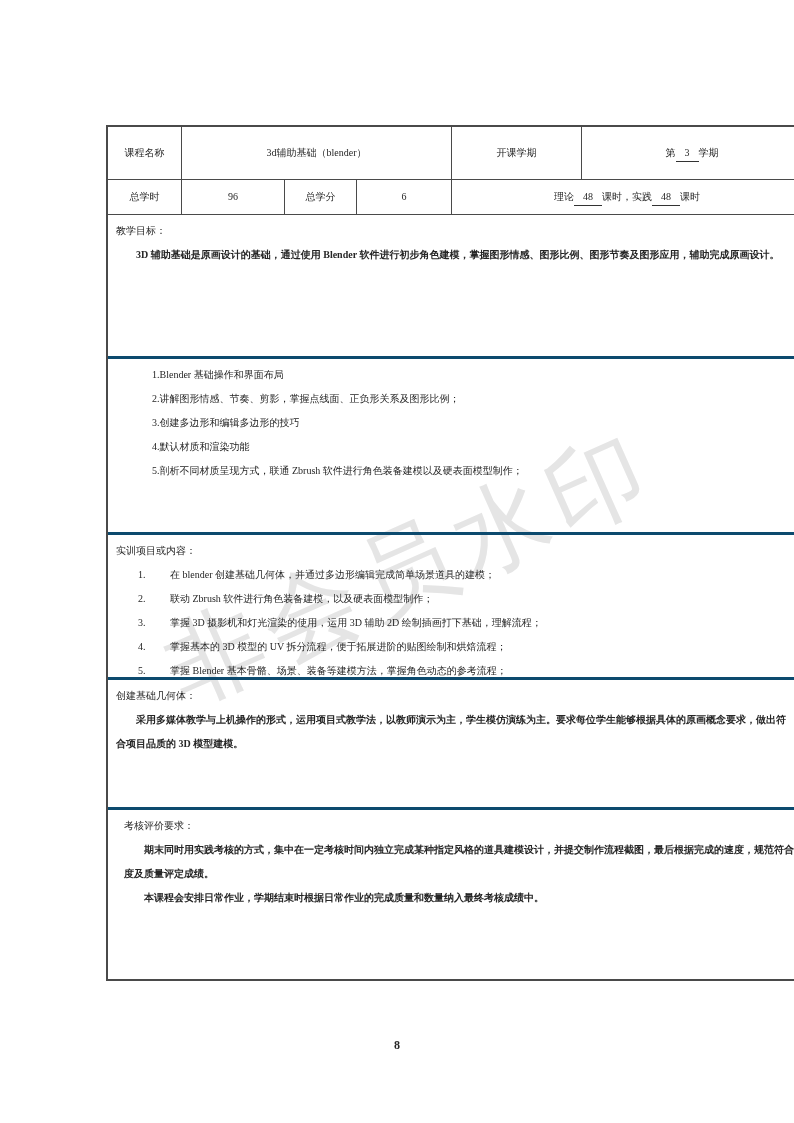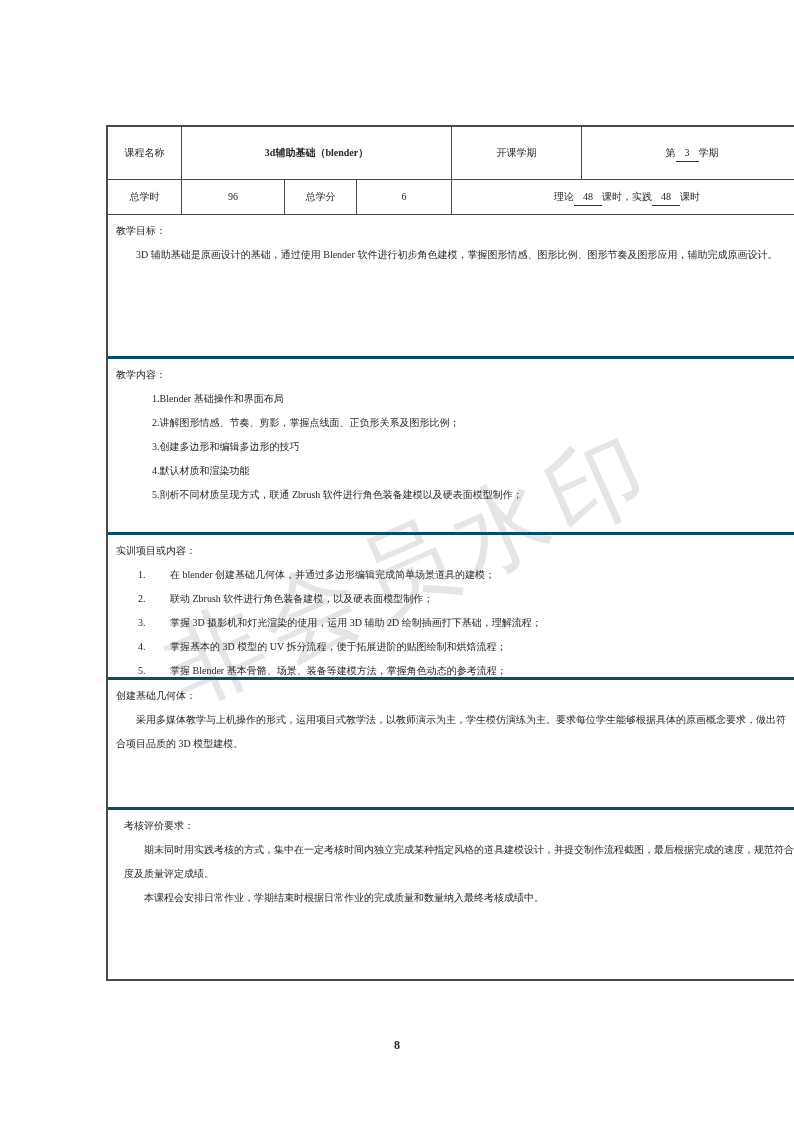--- a/index.html
+++ b/index.html
@@ -48,21 +48,21 @@
     display: flex;
     align-items: center;
     justify-content: center;
     text-align: center;
     padding: 2px 4px;
   }
   .cell:last-child { border-right: none; }
   .row1 { height: 53px; }
   .row2 { height: 35px; }
   .w-label  { width: 74px;  flex: none; }
-  .w-course { width: 270px; flex: none; font-weight: bold; }
+  .w-course { width: 270px; flex: none; }
   .w-sem    { width: 130px; flex: none; }
   .w-semval { flex: 1; }
   .w-hoursv { width: 103px; flex: none; }
   .w-credl  { width: 72px;  flex: none; }
   .w-credv  { width: 95px;  flex: none; }
   .w-detail { flex: 1; }
   .uline {
     display: inline-block;
     min-width: 14px;
     border-bottom: 1px solid #333;
@@ -74,21 +74,21 @@
     padding: 4px 8px 6px 8px;
     border-bottom: 3px solid #0c4a6e;
   }
   .block:last-child { border-bottom: none; }
   .b-objectives { height: 144px; }
   .b-content    { height: 176px; }
   .b-practice   { height: 145px; }
   .b-methods    { height: 130px; }
   .b-assessment { height: 169px; padding-left: 16px; }
   .block-title { display: block; }
-  .indent-para { text-indent: 2em; }
+  .indent-para { text-indent: 2em; font-weight: bold; }
   .content-list { margin-left: 36px; }
   .practice-list { margin-left: 22px; }
   .practice-item { display: flex; }
   .practice-num { width: 32px; flex: none; }
   .practice-text { flex: 1; }
   .page-number {
     position: absolute;
     left: 0; right: 0;
     top: 1038px;
     text-align: center;
@@ -131,21 +131,20 @@
           <span>课时</span>
       </div>
     </div>
 
     <div class="block b-objectives">
       <span class="block-title">教学目标：</span>
       <p class="indent-para">3D 辅助基础是原画设计的基础，通过使用 Blender 软件进行初步角色建模，掌握图形情感、图形比例、图形节奏及图形应用，辅助完成原画设计。</p>
     </div>
 
     <div class="block b-content">
-      <span class="block-title">教学内容：</span>
       <div class="content-list">
         <div>1.Blender 基础操作和界面布局</div>
         <div>2.讲解图形情感、节奏、剪影，掌握点线面、正负形关系及图形比例；</div>
         <div>3.创建多边形和编辑多边形的技巧</div>
         <div>4.默认材质和渲染功能</div>
         <div>5.剖析不同材质呈现方式，联通 Zbrush 软件进行角色装备建模以及硬表面模型制作；</div>
       </div>
     </div>
 
     <div class="block b-practice">

